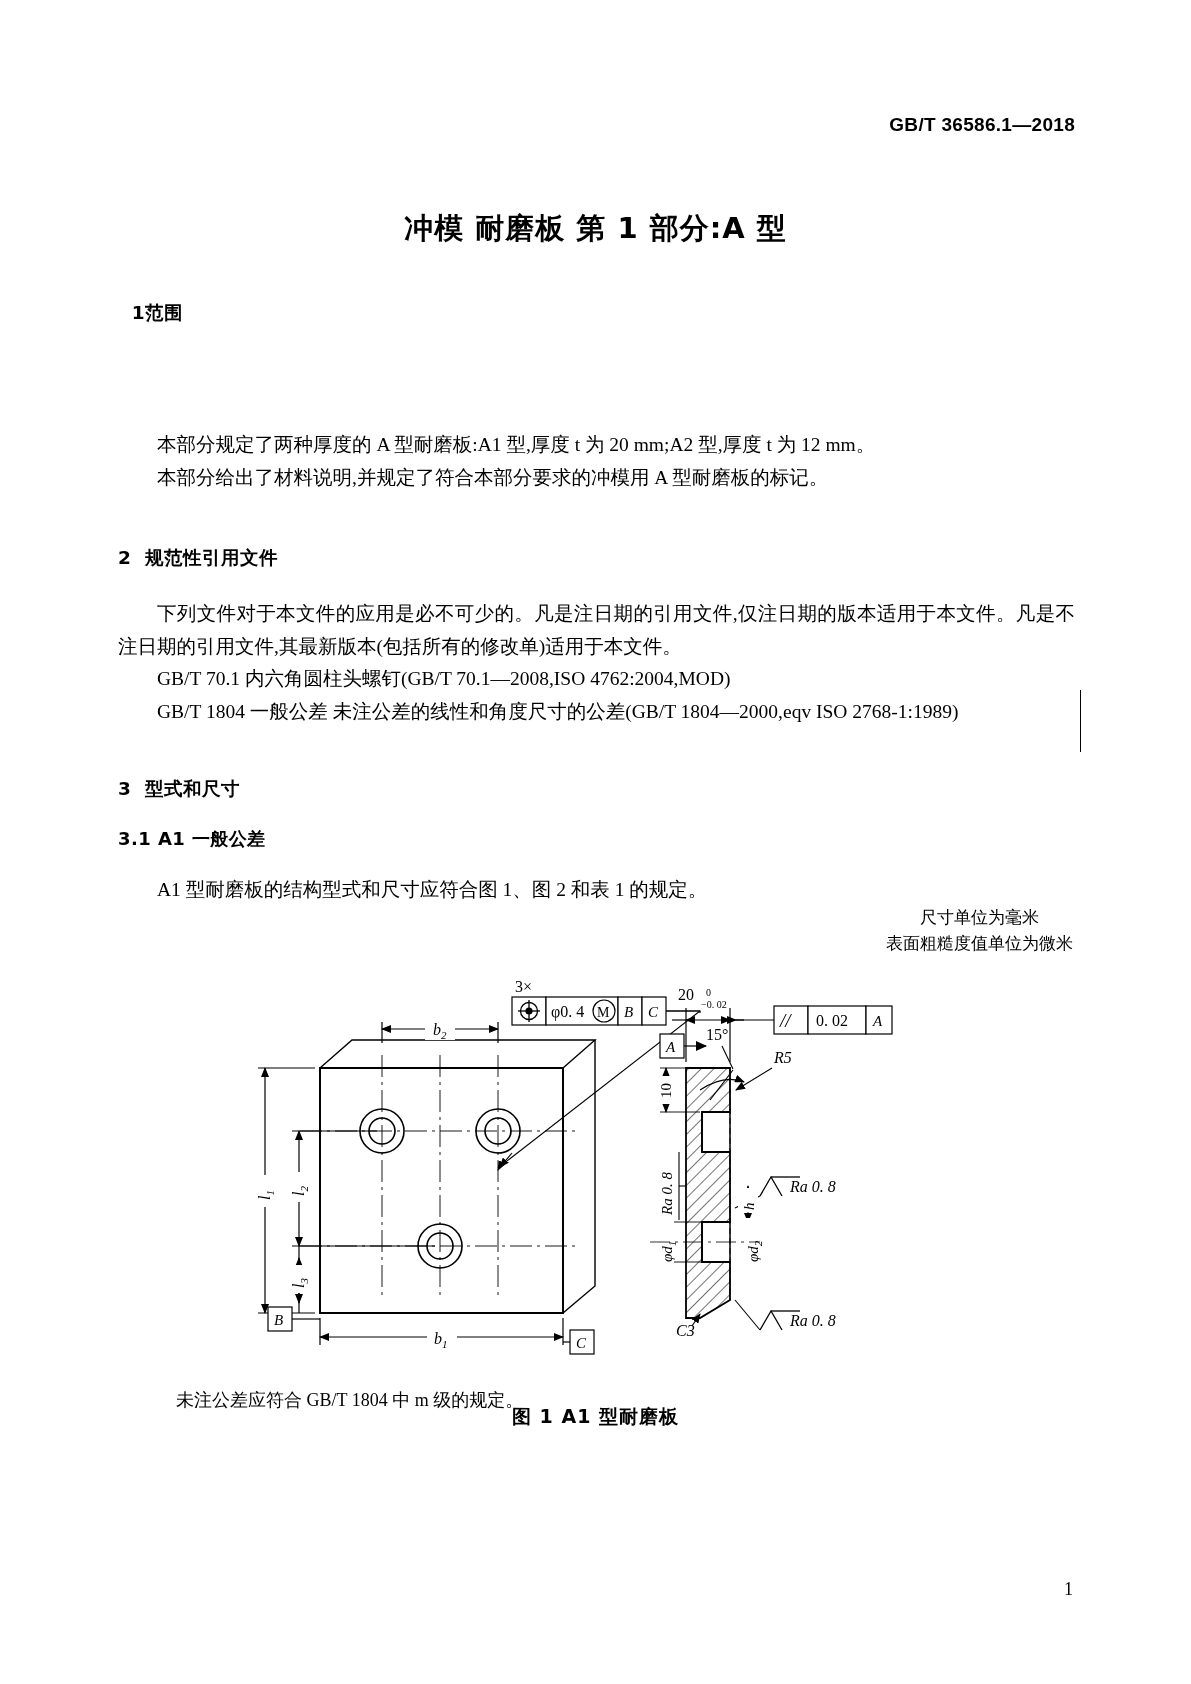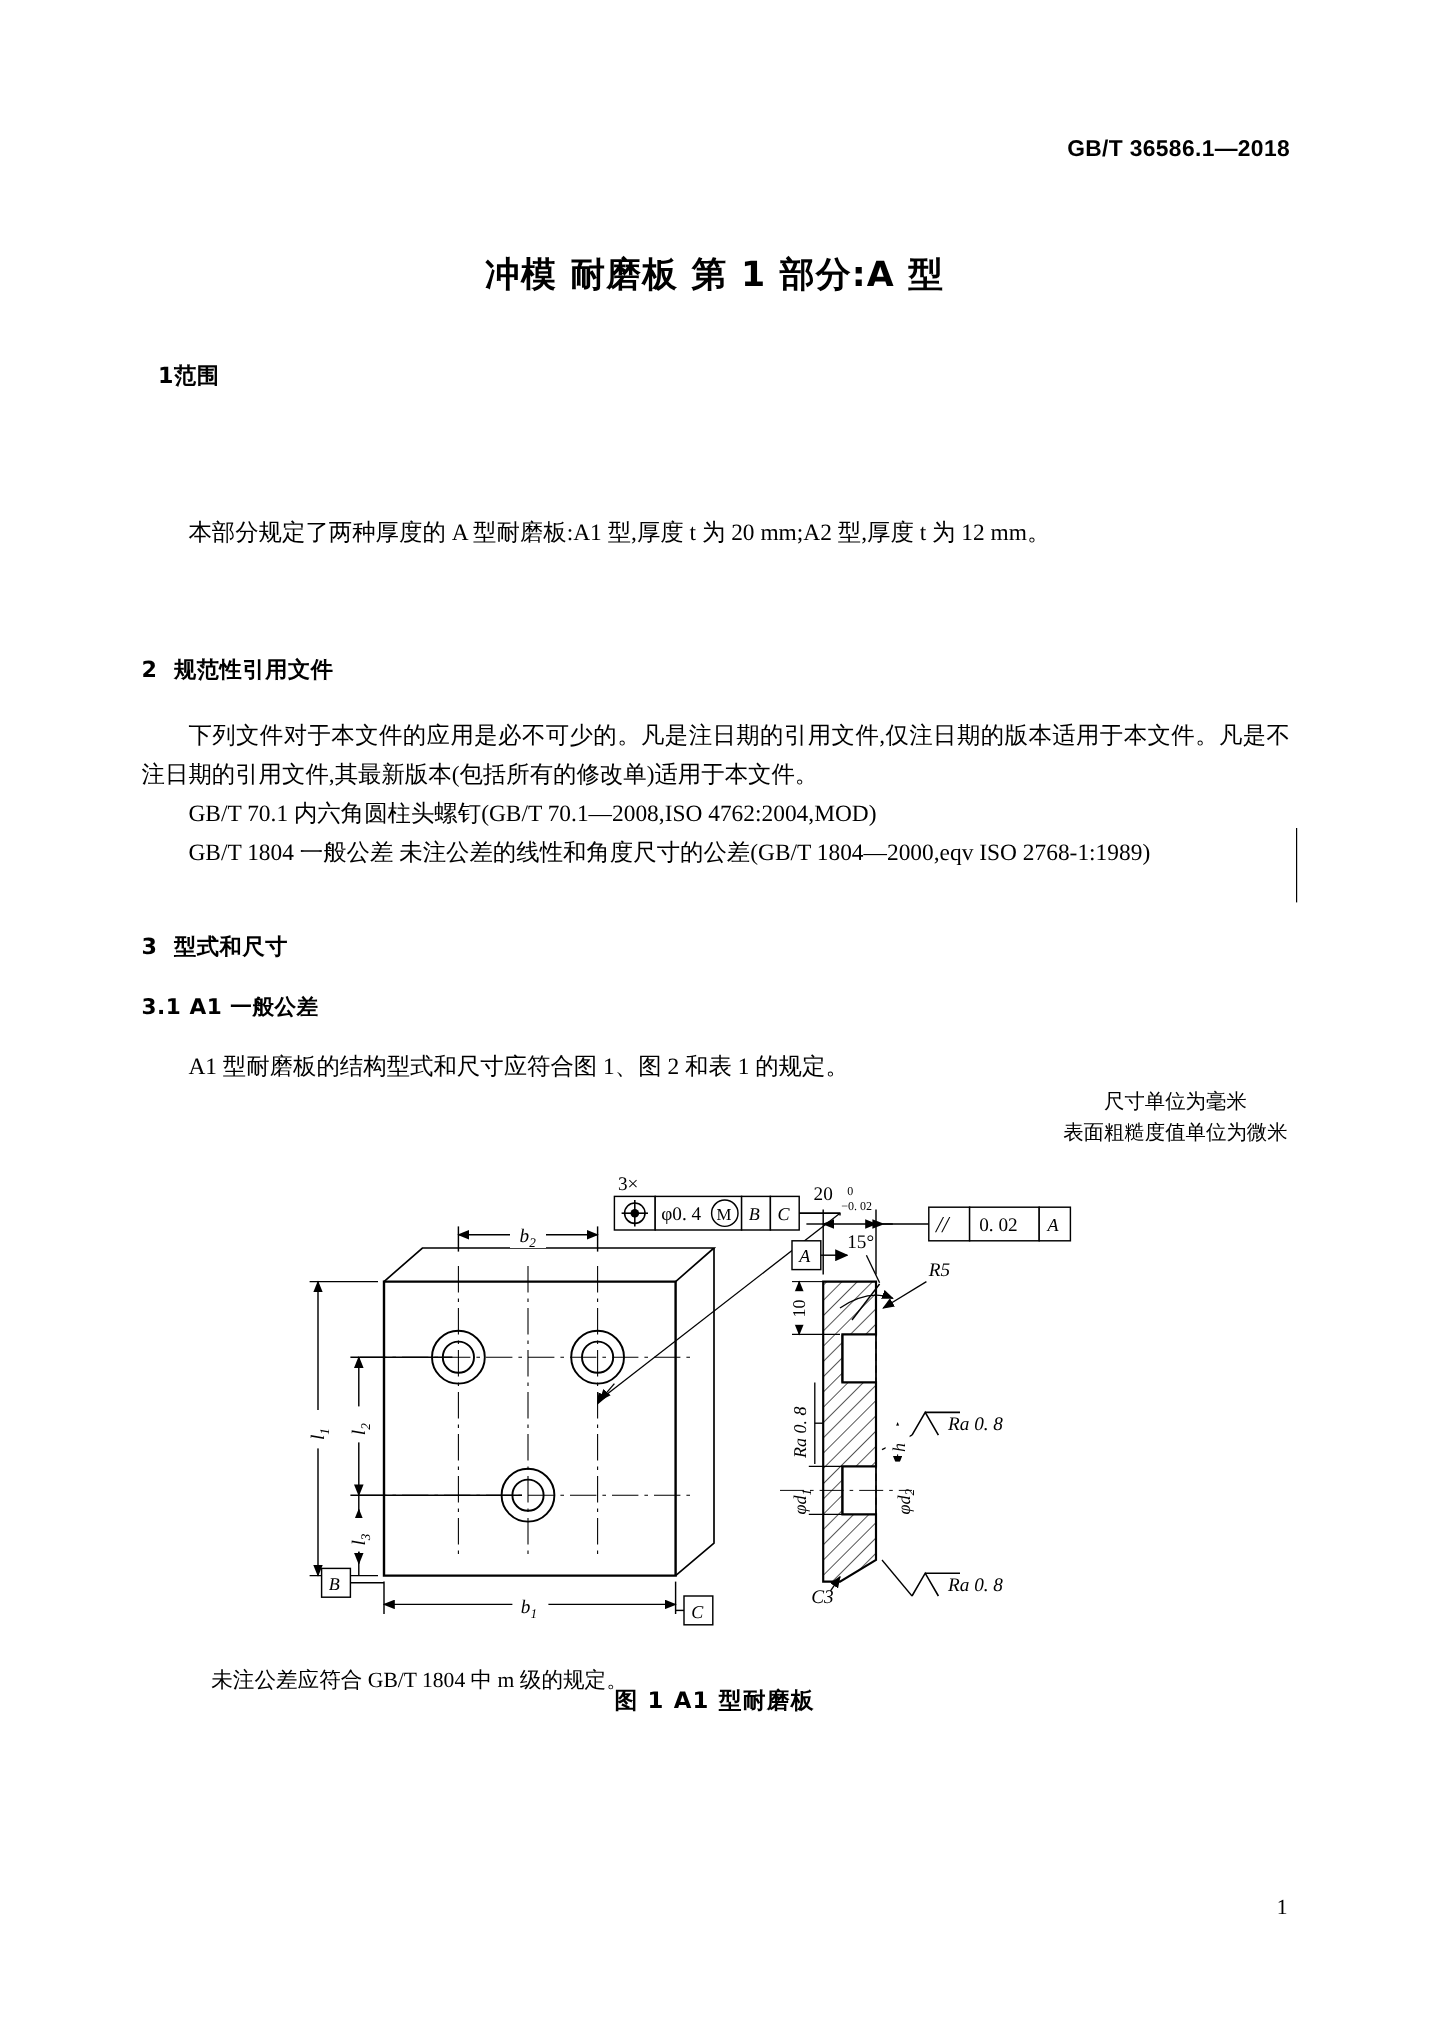--- a/index.html
+++ b/index.html
@@ -82,20 +82,21 @@
     <span>GB/T  36586.1—2018</span>
   </div>
 
   <div class="doc-title">冲模   耐磨板   第 1 部分:A 型</div>
 
   <div class="h1" style="top:300px;text-align:right;">
     <span class="num">1</span><span>范围</span>
   </div>
 
   <div class="para ind" style="top:428px;">本部分规定了两种厚度的 A 型耐磨板:A1 型,厚度 t 为 20 mm;A2 型,厚度 t 为 12 mm。</div>
+  <div class="para ind" style="top:461px;">本部分给出了材料说明,并规定了符合本部分要求的冲模用 A 型耐磨板的标记。</div>
 
   <div class="h1" style="top:545px;">
     <span class="num">2</span><span>规范性引用文件</span>
   </div>
 
   <div class="para ind" style="top:597px;">下列文件对于本文件的应用是必不可少的。凡是注日期的引用文件,仅注日期的版本适用于本文件。凡是不注日期的引用文件,其最新版本(包括所有的修改单)适用于本文件。</div>
   <div class="para ind" style="top:662px;">GB/T 70.1   内六角圆柱头螺钉(GB/T 70.1—2008,ISO 4762:2004,MOD)</div>
   <div class="para ind" style="top:695px;">GB/T 1804   一般公差   未注公差的线性和角度尺寸的公差(GB/T 1804—2000,eqv ISO 2768-1:1989)</div>
 
   <div class="sidebar-rule" style="top:690px;height:62px;"></div>

